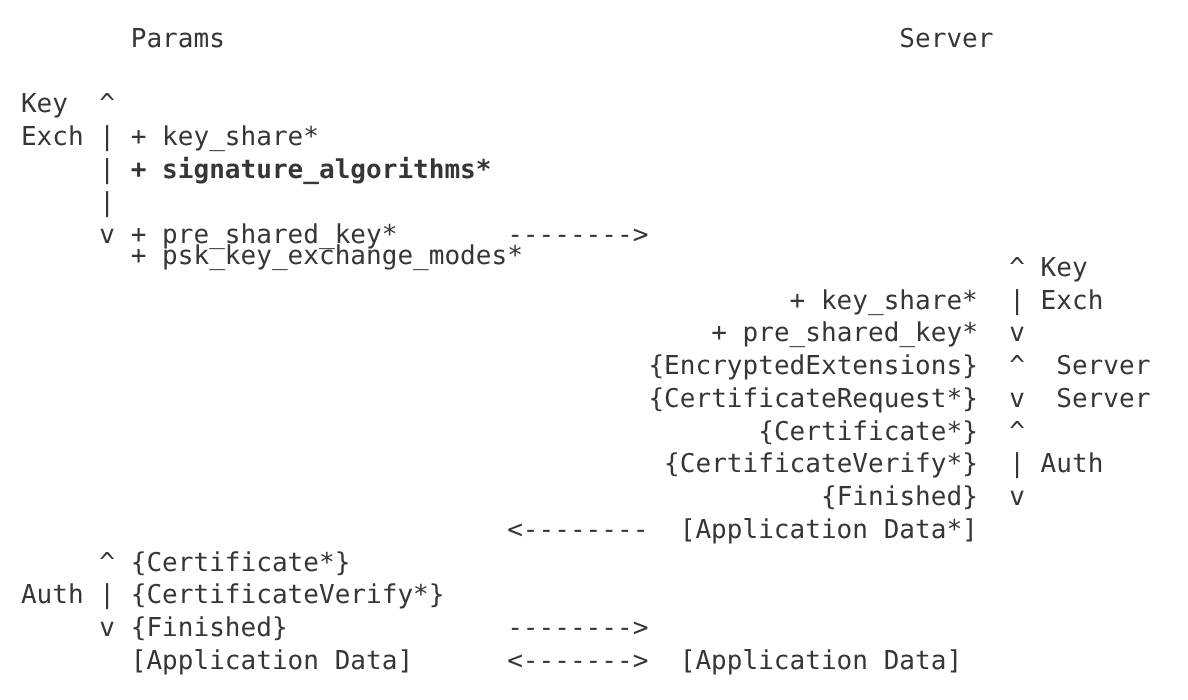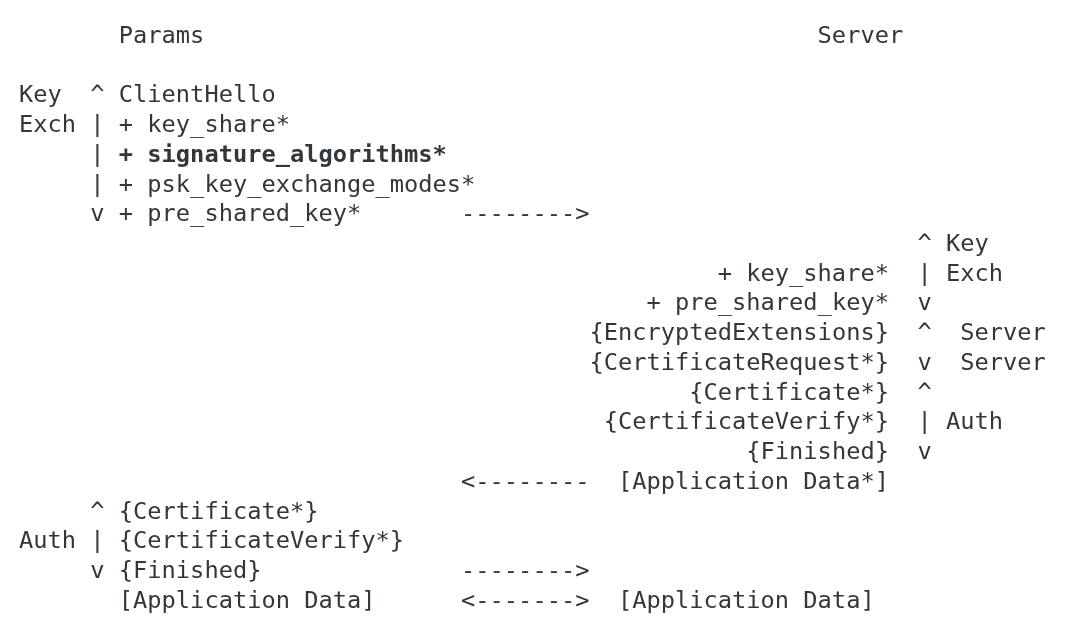--- a/index.html
+++ b/index.html
@@ -57,34 +57,33 @@
 
   <div class="ascii">
     <div class="row">
         <span class="seg" style="left: 7ch;">Params</span>
         <span class="seg" style="left: 56ch;">Server</span>
       </div>
     <div class="row"></div>
     <div class="row">
         <span class="seg" style="left: 0ch;">Key</span>
         <span class="seg" style="left: 5ch;">^</span>
-        <span class="seg" style="left: 7ch;">ClientHello</span>
       </div>
     <div class="row">
         <span class="seg" style="left: 0ch;">Exch</span>
         <span class="seg" style="left: 5ch;">|</span>
         <span class="seg" style="left: 7ch;">+ key_share*</span>
       </div>
     <div class="row">
         <span class="seg" style="left: 5ch;">|</span>
         <span class="seg" style="left: 7ch; font-weight: bold;">+ signature_algorithms*</span>
       </div>
     <div class="row">
         <span class="seg" style="left: 5ch;">|</span>
-        <span class="seg" style="left: 7ch;">+ psk_key_exchange_modes*</span>
+        <span class="seg" style="left: 7ch; margin-top: 48px;">+ psk_key_exchange_modes*</span>
       </div>
     <div class="row">
         <span class="seg" style="left: 5ch;">v</span>
         <span class="seg" style="left: 7ch;">+ pre_shared_key*</span>
         <span class="seg" style="left: 31ch;">--------&gt;</span>
       </div>
     <div class="row">
         <span class="seg" style="left: 63ch;">^</span>
         <span class="seg" style="left: 65ch;">Key</span>
       </div>

